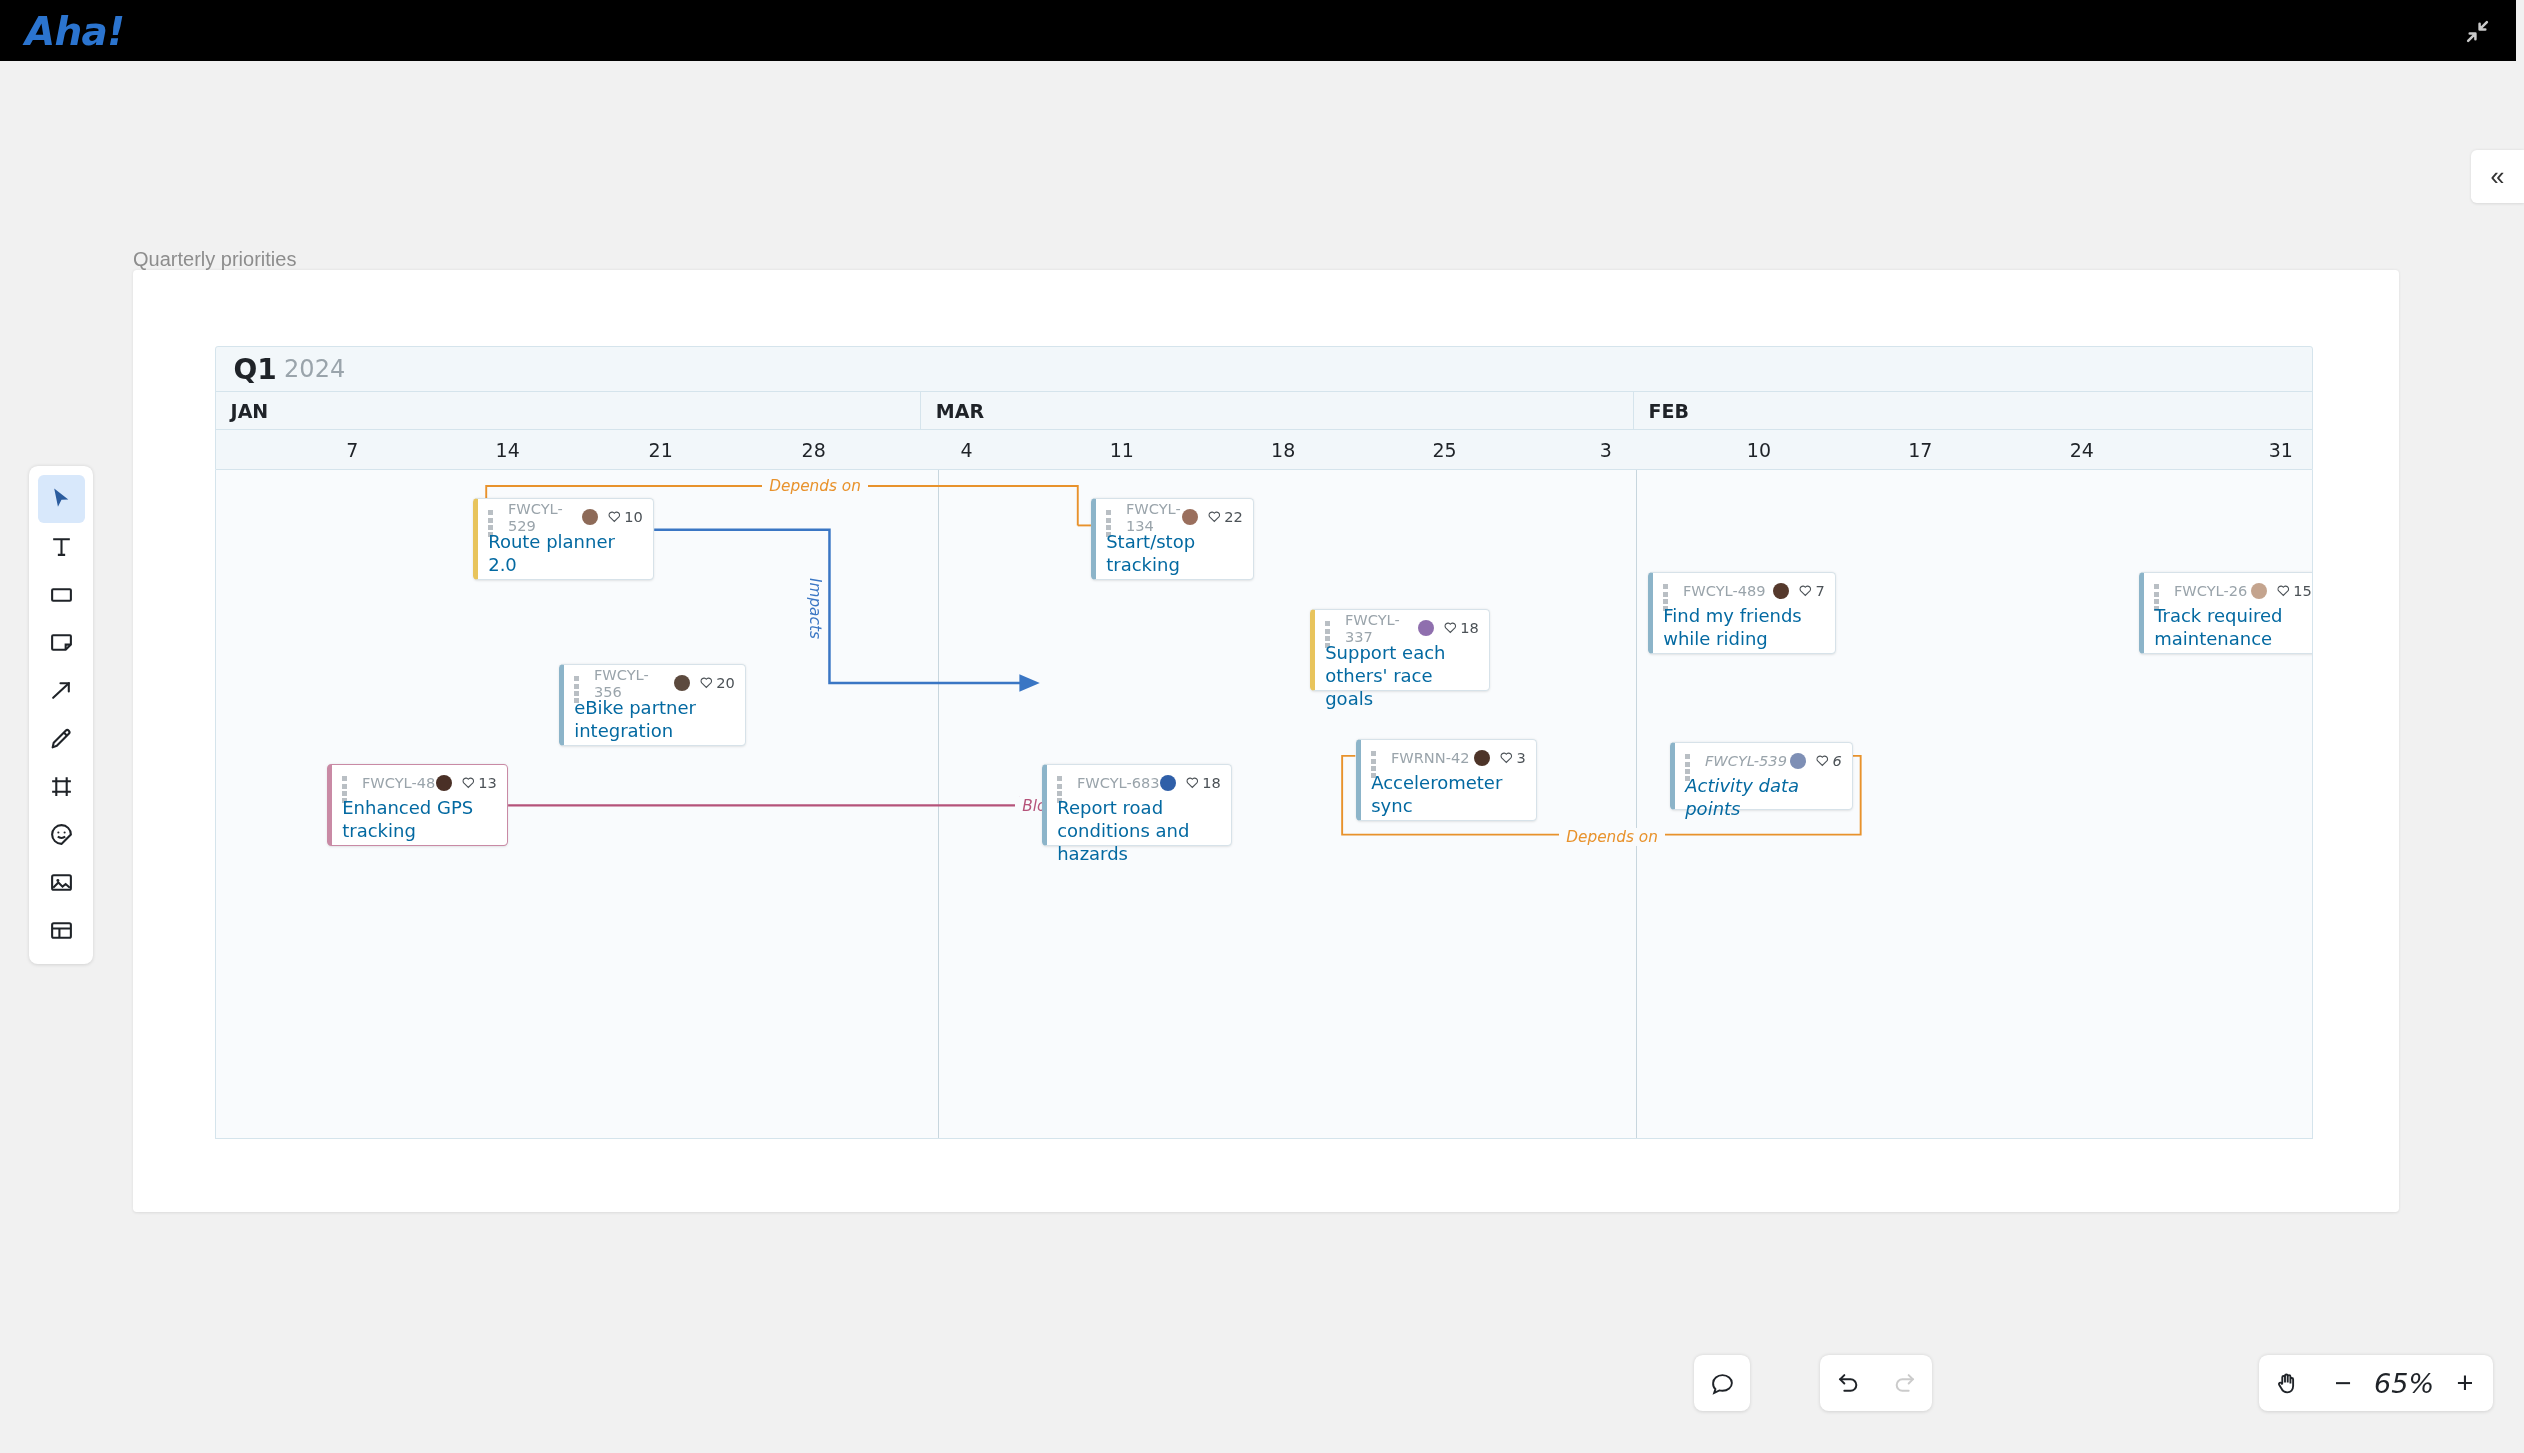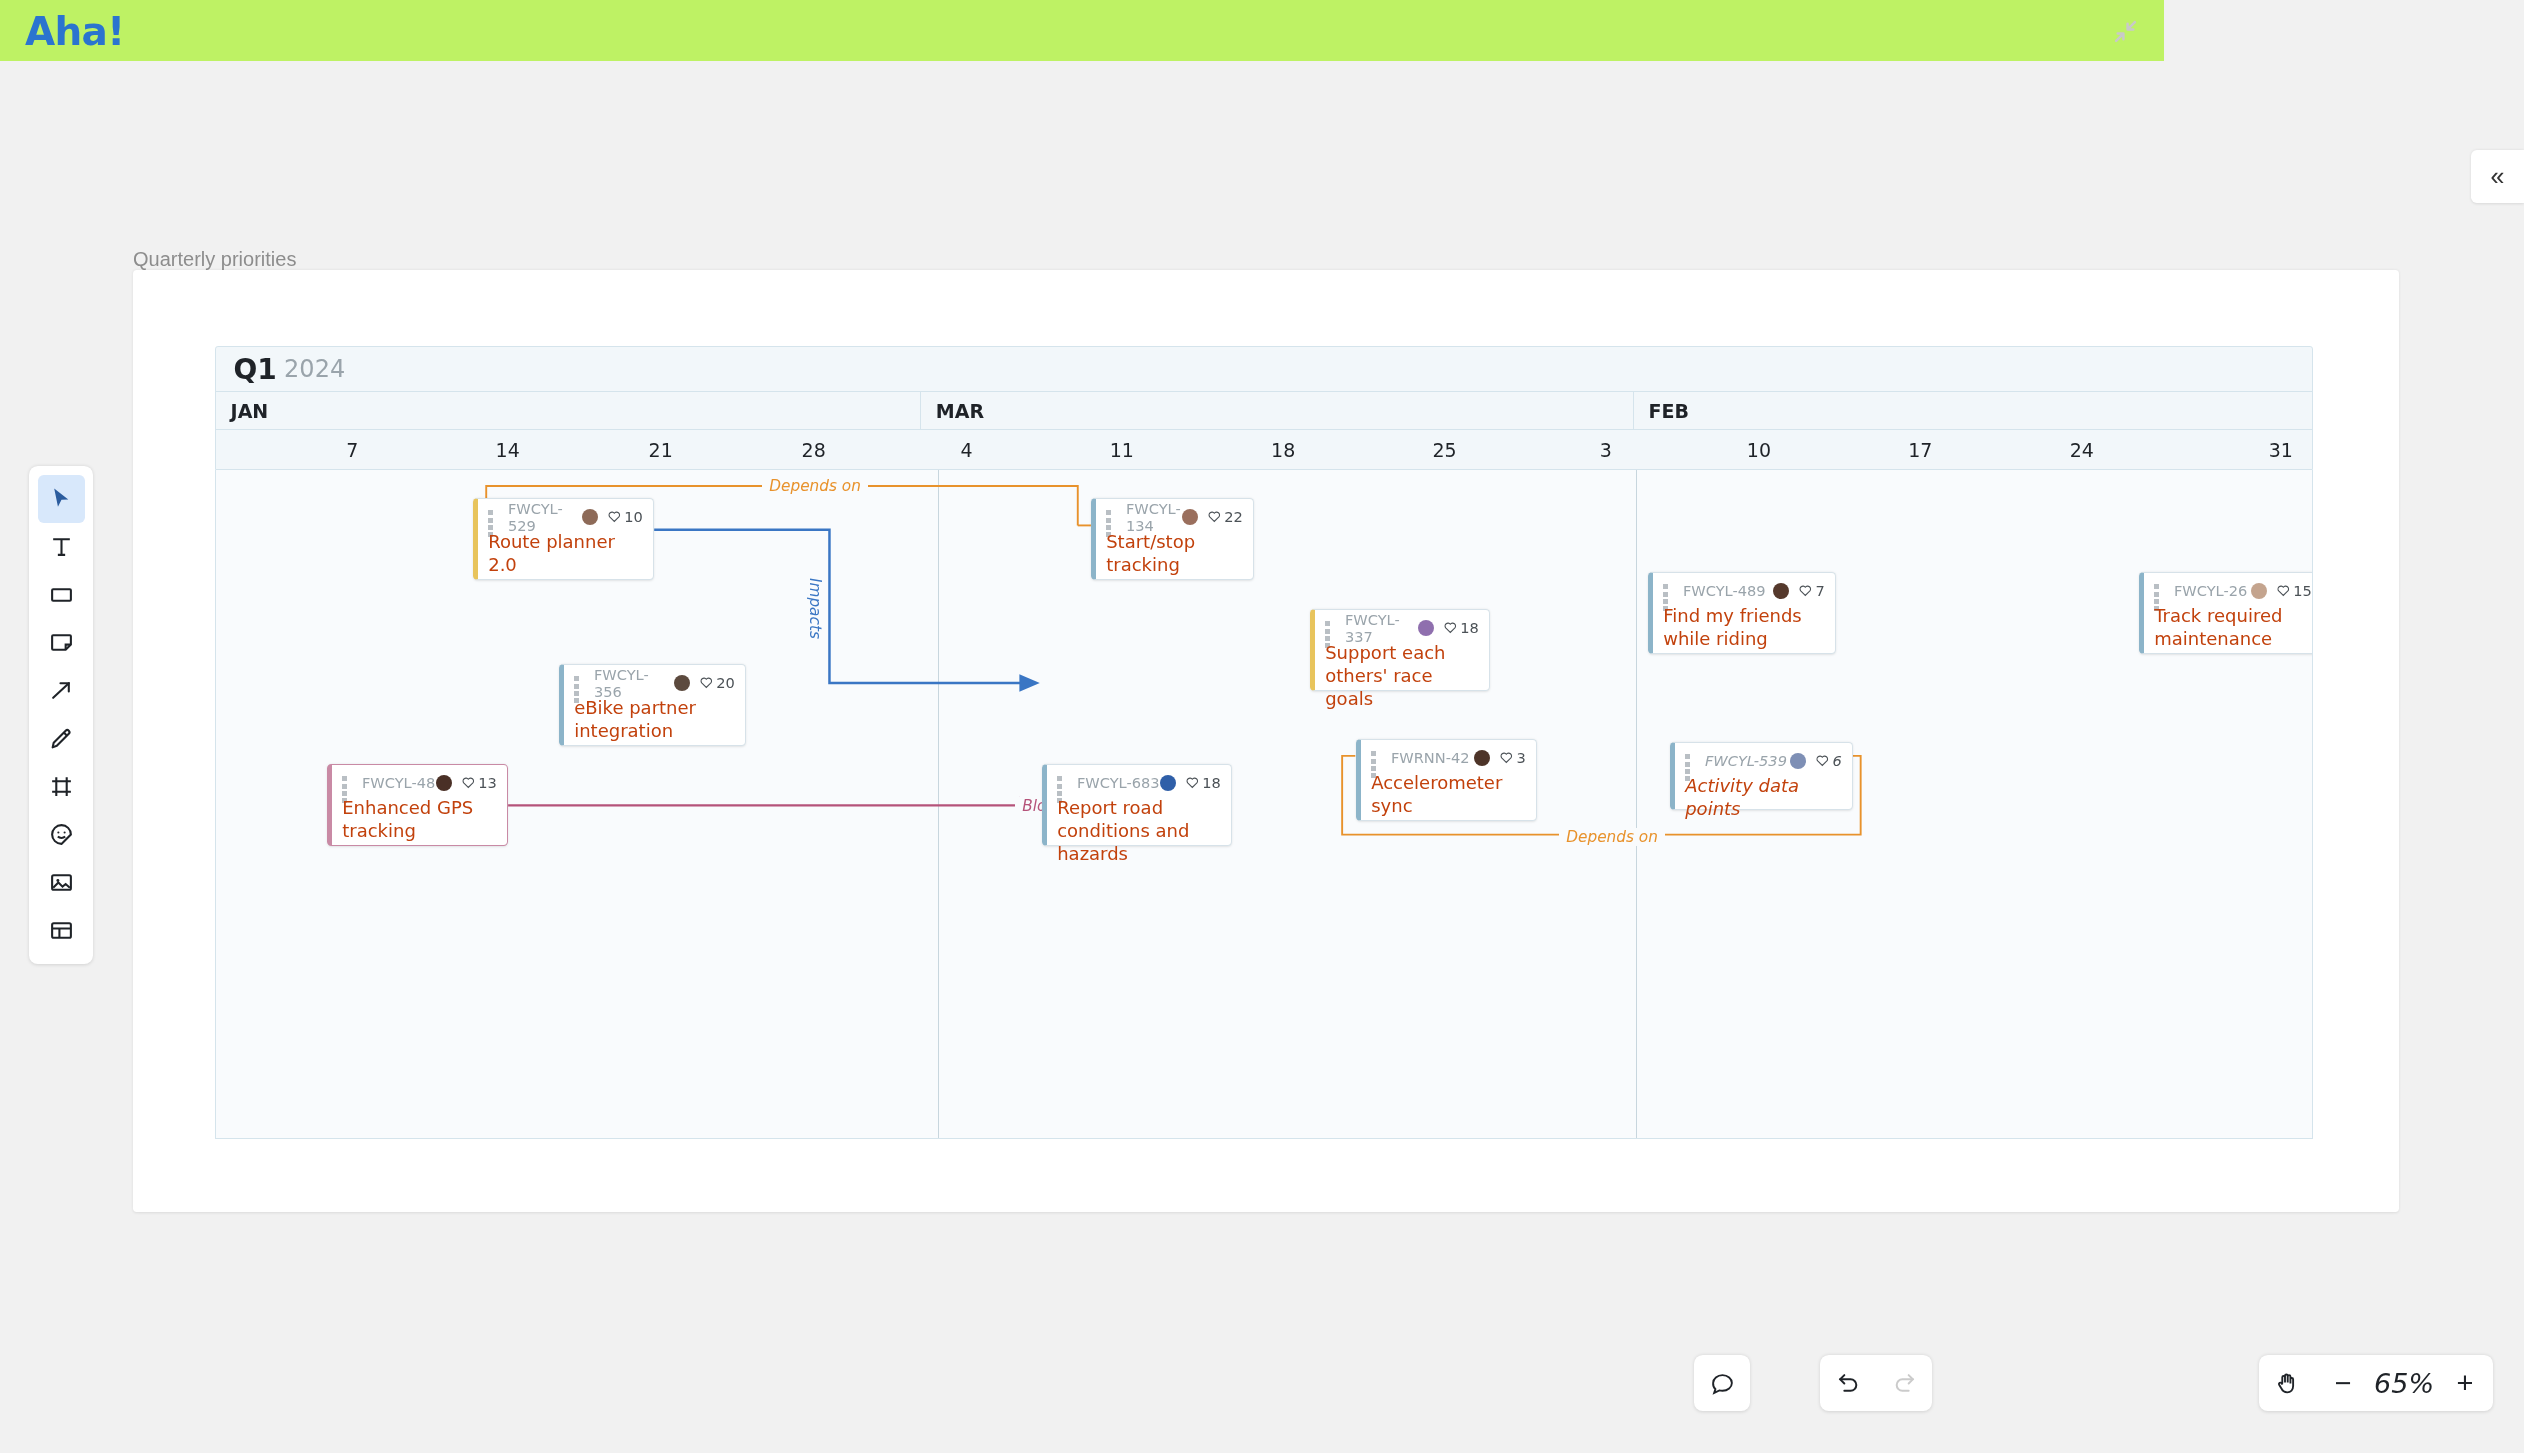--- a/index.html
+++ b/index.html
@@ -6,22 +6,23 @@
   html, body {
     width: 2525px; height: 1454px;
     background: #f1f1f1;
     font-family: "Liberation Sans", sans-serif;
     overflow: hidden;
   }
 
   
   .topbar {
     position: absolute; top: 0; left: 0;
-    width: 2164px; height: 61px;
-    background: #bef264;
+    width: 2516px; height: 61px;
+    background: #000000;
+    font-style: italic;
   }
   .logo {
     position: absolute; left: 25px; top: 8.8px;
     font-size: 39px; font-weight: bold;
     color: #2b74cf; letter-spacing: -0.7px;
     font-family: "DejaVu Sans", sans-serif;
   }
   .collapse-icon {
     position: absolute; right: 26px; top: 19px;
     width: 25px; height: 25px; color: #c9c9c9;
@@ -134,21 +135,21 @@
   .card-ref { font-size: 14.6px; color: #9aa4ab; font-family: "DejaVu Sans", sans-serif; }
   .card-meta { margin-left: auto; display: flex; align-items: center; }
   .avatar {
     width: 16px; height: 16px; border-radius: 50%;
     margin-right: 8.8px; flex: 0 0 auto;
     background: #b07a5a;
   }
   .score { display: flex; align-items: center; font-size: 14.6px; color: #4c5257; font-family: "DejaVu Sans", sans-serif; }
   .score svg { width: 14.6px; height: 13px; margin-right: 2.9px; }
   .card-title {
-    font-size: 18px; color: #c2410c; line-height: 1.28;
+    font-size: 18px; color: #0369a1; line-height: 1.28;
     margin-top: 3.7px;
     font-family: "DejaVu Sans", sans-serif;
   }
 
   
   .conn { position: absolute; left: 0; top: 0; width: 100%; height: 100%; pointer-events: none; }
   .conn-label {
     position: absolute;
     font-size: 15.3px; font-style: italic;
     font-family: "DejaVu Sans", sans-serif;

